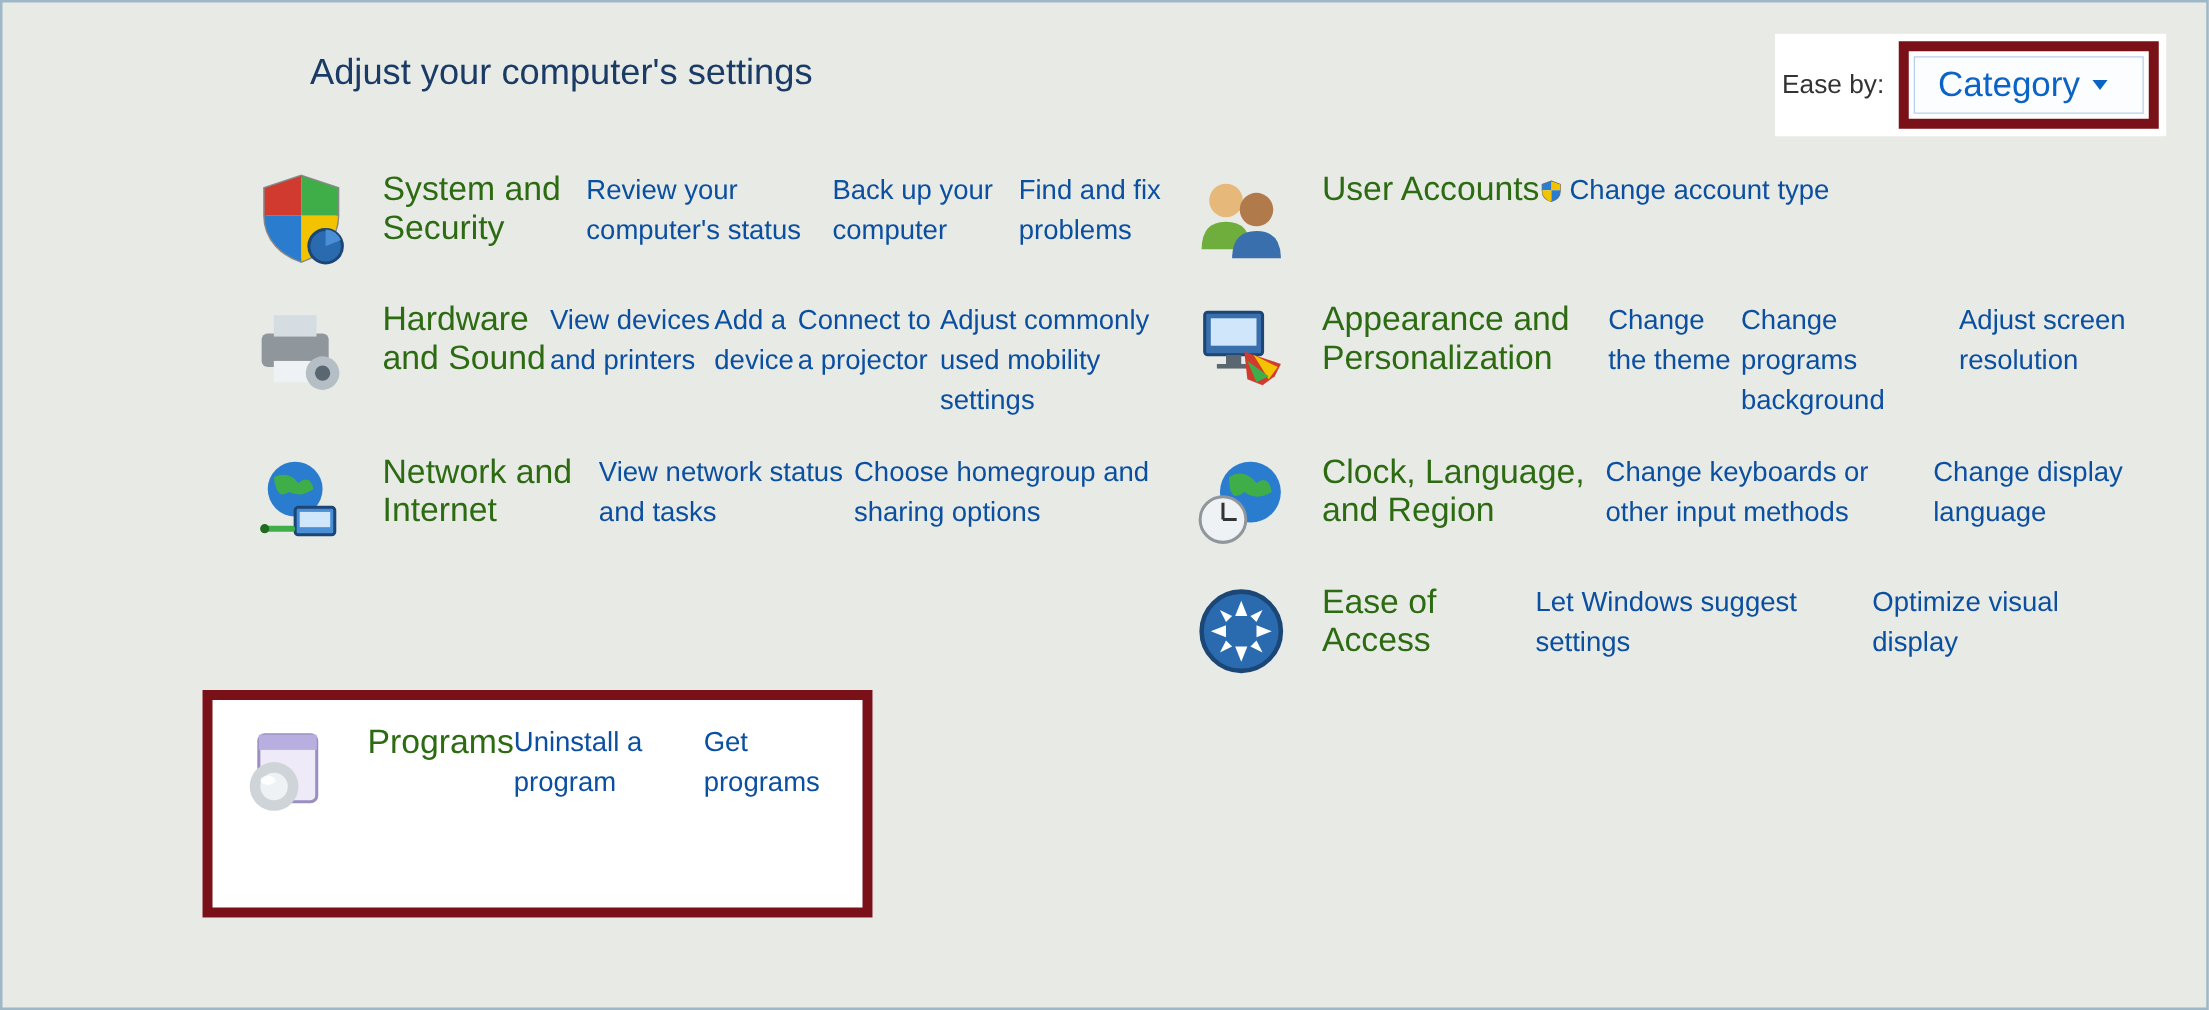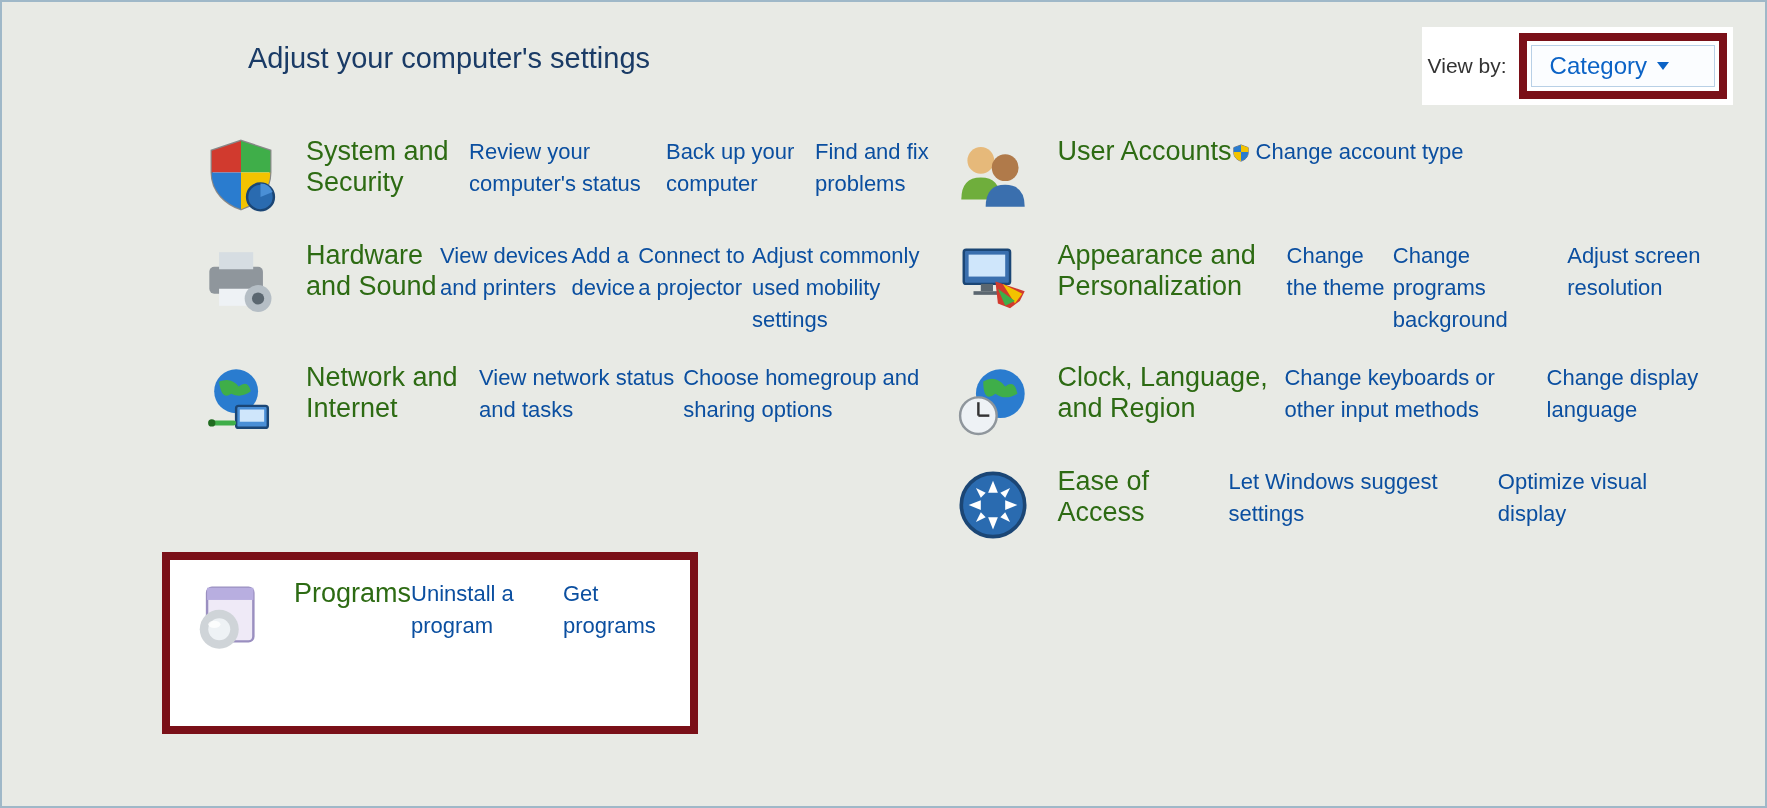--- a/index.html
+++ b/index.html
@@ -32,22 +32,22 @@
   }
   .viewby-highlight{
     border:8px solid #7a1018;
     padding:4px;
     background:#fff;
   }
   .viewby-btn{
     border:1px solid #b8d0e6;
     background:#fbfdff;
     color:#0b63c6;
-    font-size:24px;
-    padding:6px 45px 6px 18px;
+    font-size:28px;
+    padding:6px 28px 6px 18px;
     cursor:pointer;
     font-family:inherit;
     display:flex;align-items:center;gap:10px;
   }
   .viewby-btn .caret{
     width:0;height:0;
     border-left:6px solid transparent;
     border-right:6px solid transparent;
     border-top:8px solid #0b63c6;
   }
@@ -92,21 +92,21 @@
   }
   .programs-highlight .icon{width:78px;height:78px;flex:0 0 78px;margin-right:26px;}
   .programs-highlight .txt{display:flex;flex-direction:row;}
 </style>
 </head>
 <body>
 
 <div class="page-title">Adjust your computer's settings</div>
 
 <div class="viewby-wrap">
-  <span class="viewby-label">View by:</span>
+  <span class="viewby-label">Ease by:</span>
   <span class="viewby-highlight">
     <button class="viewby-btn">
       <span>Category</span>
       <span class="caret"></span>
     </button>
   </span>
 </div>
 
 <div class="columns">
 

